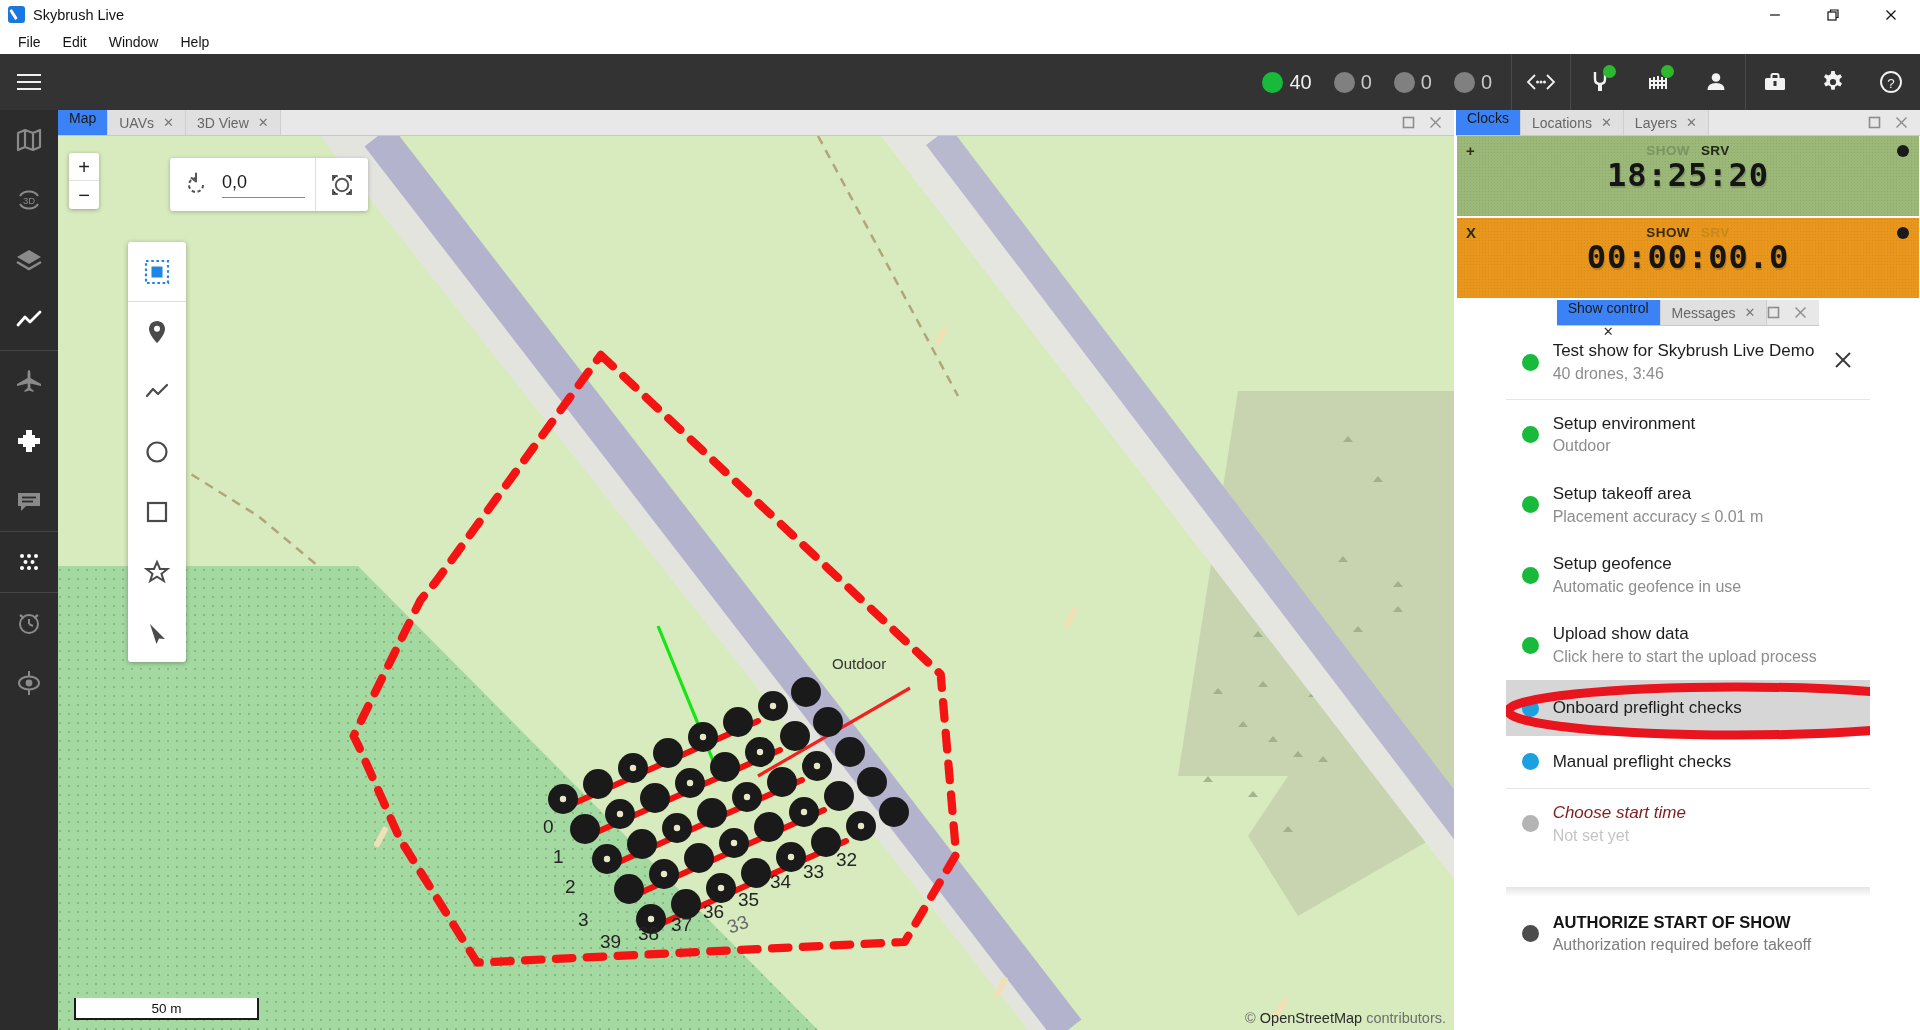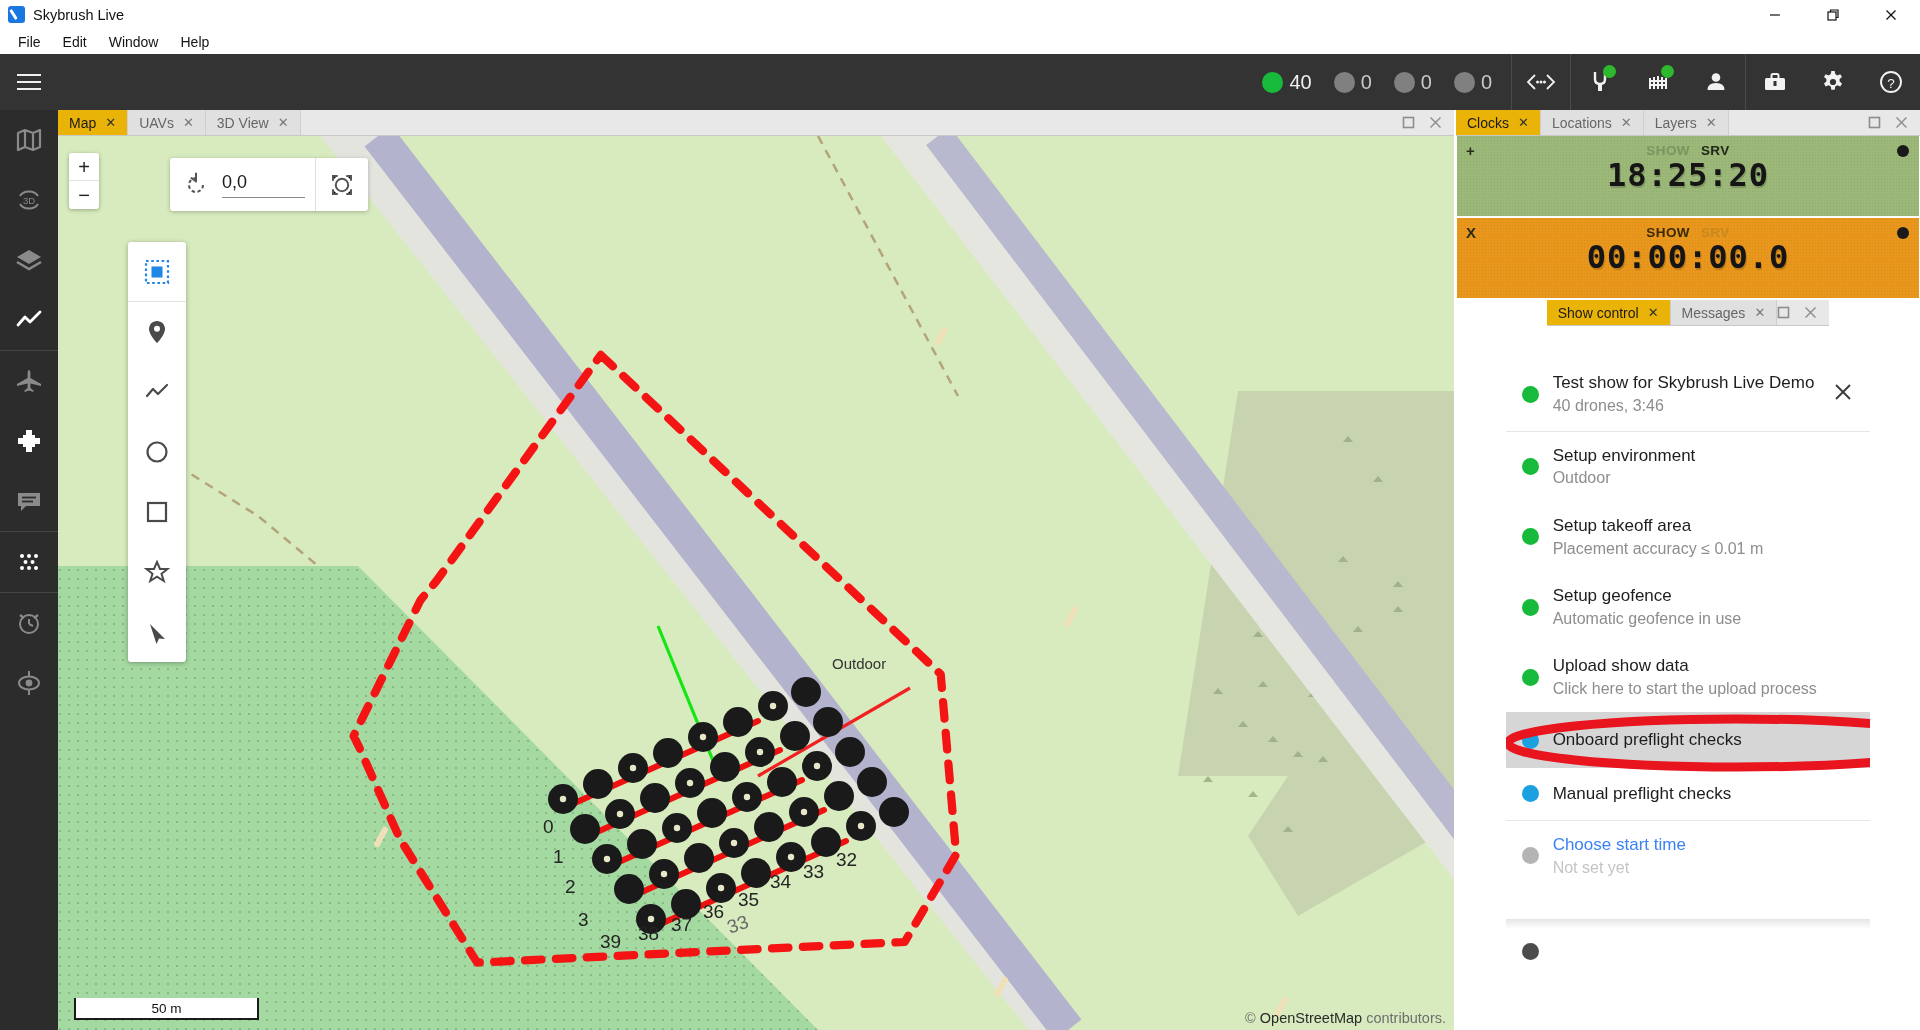--- a/index.html
+++ b/index.html
@@ -84,21 +84,21 @@
   
   .tabbar {
     height: 26px; background: #e8e8e8; display: flex; align-items: stretch;
     border-bottom: 1px solid #c8c8c8; position: relative;
   }
   .tab {
     display: flex; align-items: center; gap: 9px; padding: 0 11px;
     font-size: 14px; color: #666; background: #e0e0e0;
     border-right: 1px solid #cfcfcf;
   }
-  .tab.active { background: #eab308; color: #1a1a1a; }
+  .tab.active { background: #3b82f6; color: #1a1a1a; flex-direction: column; }
   .tab .tab-x { font-size: 13px; color: #777; line-height: 1; }
   .tab.active .tab-x { color: #333; }
   .tabbar-actions {
     margin-left: auto; display: flex; align-items: center; gap: 14px;
     padding-right: 12px; background: #e8e8e8;
   }
   .tb-act { color: #8d8d8d; display: flex; align-items: center; }
 
   
   .map-panel {
@@ -199,21 +199,21 @@
     border-radius: 50%; background: #1a1a1a;
   }
   .clock .digits {
     position: absolute; left: 0; top: 20px; width: 100%; text-align: center;
     font-family: "DejaVu Sans Mono", monospace; font-size: 32px;
     font-weight: 700; color: #151515; letter-spacing: 1px;
     text-shadow: 1px 2px 0 rgba(0,0,0,.17);
   }
 
   .showctl-panel { flex: 1; display: flex; flex-direction: column; min-height: 0; align-items: center; }
-  .showctl-list { flex: 1; overflow: hidden; position: relative; margin-top: 32px; }
+  .showctl-list { flex: 1; overflow: hidden; position: relative; }
 
   .show-head {
     display: flex; align-items: center; padding: 14px 12px 14px 16px;
     border-bottom: 1px solid #e6e6e6; gap: 14px;
   }
   .dot {
     width: 17px; height: 17px; border-radius: 50%; flex: none;
   }
   .dot.green { background: #18ba3c; }
   .dot.blue  { background: #1ba0e0; }
@@ -225,21 +225,21 @@
   .show-head .close { color: #3b3b3b; padding: 0 4px; }
 
   .step {
     display: flex; align-items: center; gap: 14px;
     padding: 12px 16px 12px 16px; position: relative;
   }
   .step.hl { background: #d6d6d6; }
   .step.sep-top { border-top: 1px solid #e6e6e6; }
   .step .s1 { font-size: 17px; color: #1d1d1d; line-height: 1.4; }
   .step .s2 { font-size: 16px; color: #8d8d8d; line-height: 1.4; }
-  .step.disabled .s1 { color: #3b82f6; }
+  .step.disabled .s1 { color: #7f1d1d; font-style: italic; }
   .step.disabled .s2 { color: #c4c4c4; }
   .step.authorize .s1 { font-weight: 700; font-size: 16.5px; color: #141414; }
   .step.authorize .s2 { color: #7d7d7d; }
   .auth-shadow {
     height: 10px;
     background: linear-gradient(to bottom, rgba(0,0,0,.10), rgba(0,0,0,0));
   }
 
   .annot-ellipse {
     position: absolute; pointer-events: none; left: -6px; top: 0;
@@ -863,17 +863,21 @@
             <span class="s1" style="display:block">Choose start time</span>
             <span class="s2" style="display:block">Not set yet</span>
           </span>
         </div>
 
         <div class="scroll-gap"></div>
         <div class="auth-shadow"></div>
 
         <div class="step authorize" style="padding-top:14px">
           <span class="dot dark"></span>
+          <span>
+            <span class="s1" style="display:block">AUTHORIZE START OF SHOW</span>
+            <span class="s2" style="display:block">Authorization required before takeoff</span>
+          </span>
         </div>
       </div>
     </div>
   </div>
 </div>
 
 </body></html>

